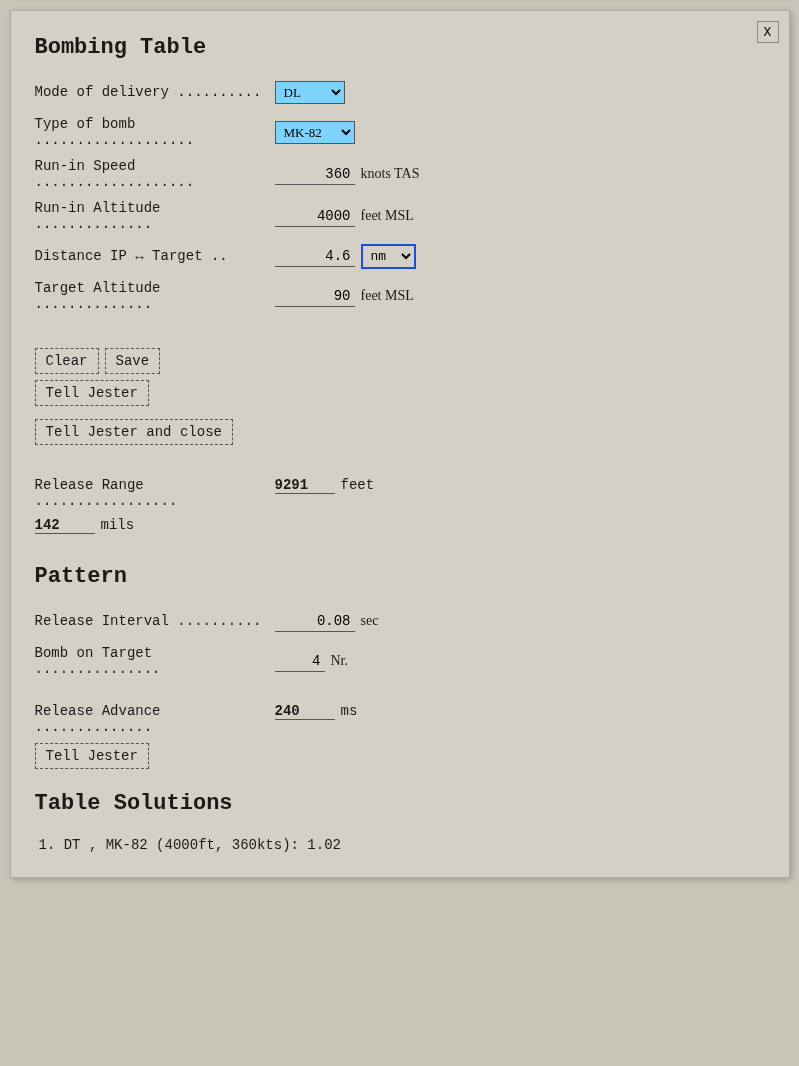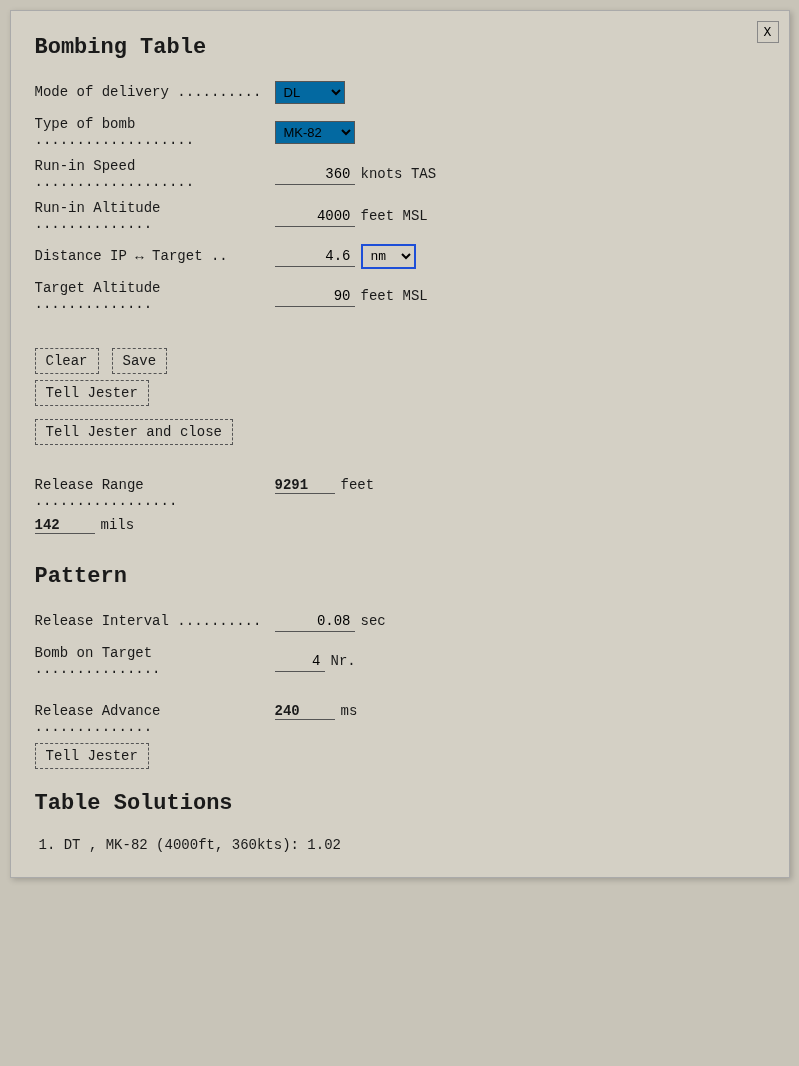--- a/index.html
+++ b/index.html
@@ -67,50 +67,50 @@
       background: transparent;
       border: none;
       border-bottom: 1px solid #555;
       width: 80px;
       text-align: right;
       padding: 2px 4px;
       outline: none;
     }
 
     .field-unit {
-      font-family: Liberation Mono, monospace;
+      font-family: Liberation Serif, serif;
       font-size: 14px;
       margin-left: 6px;
     }
 
     select.field-select {
-      font-family: Liberation Sans, sans-serif;
+      font-family: Liberation Serif, serif;
       font-size: 13px;
-      background: #0369a1;
+      background: #7dd3fc;
       border: 1px solid #555;
       padding: 2px 4px;
       cursor: pointer;
       outline: none;
       width: 70px;
     }
 
     select.field-select-sm {
       font-family: 'Courier New', Courier, monospace;
       font-size: 13px;
       background: #d4d0c5;
       border: 2px solid #1d4ed8;
       padding: 2px 4px;
       cursor: pointer;
       outline: none;
       width: 55px;
     }
 
     .btn-row {
       display: flex;
-      gap: 13px;
+      gap: 6px;
       margin-top: 10px;
       flex-wrap: wrap;
     }
 
     .dashed-btn {
       font-family: 'Courier New', Courier, monospace;
       font-size: 14px;
       border: 1px dashed #555;
       background: transparent;
       padding: 4px 10px;

